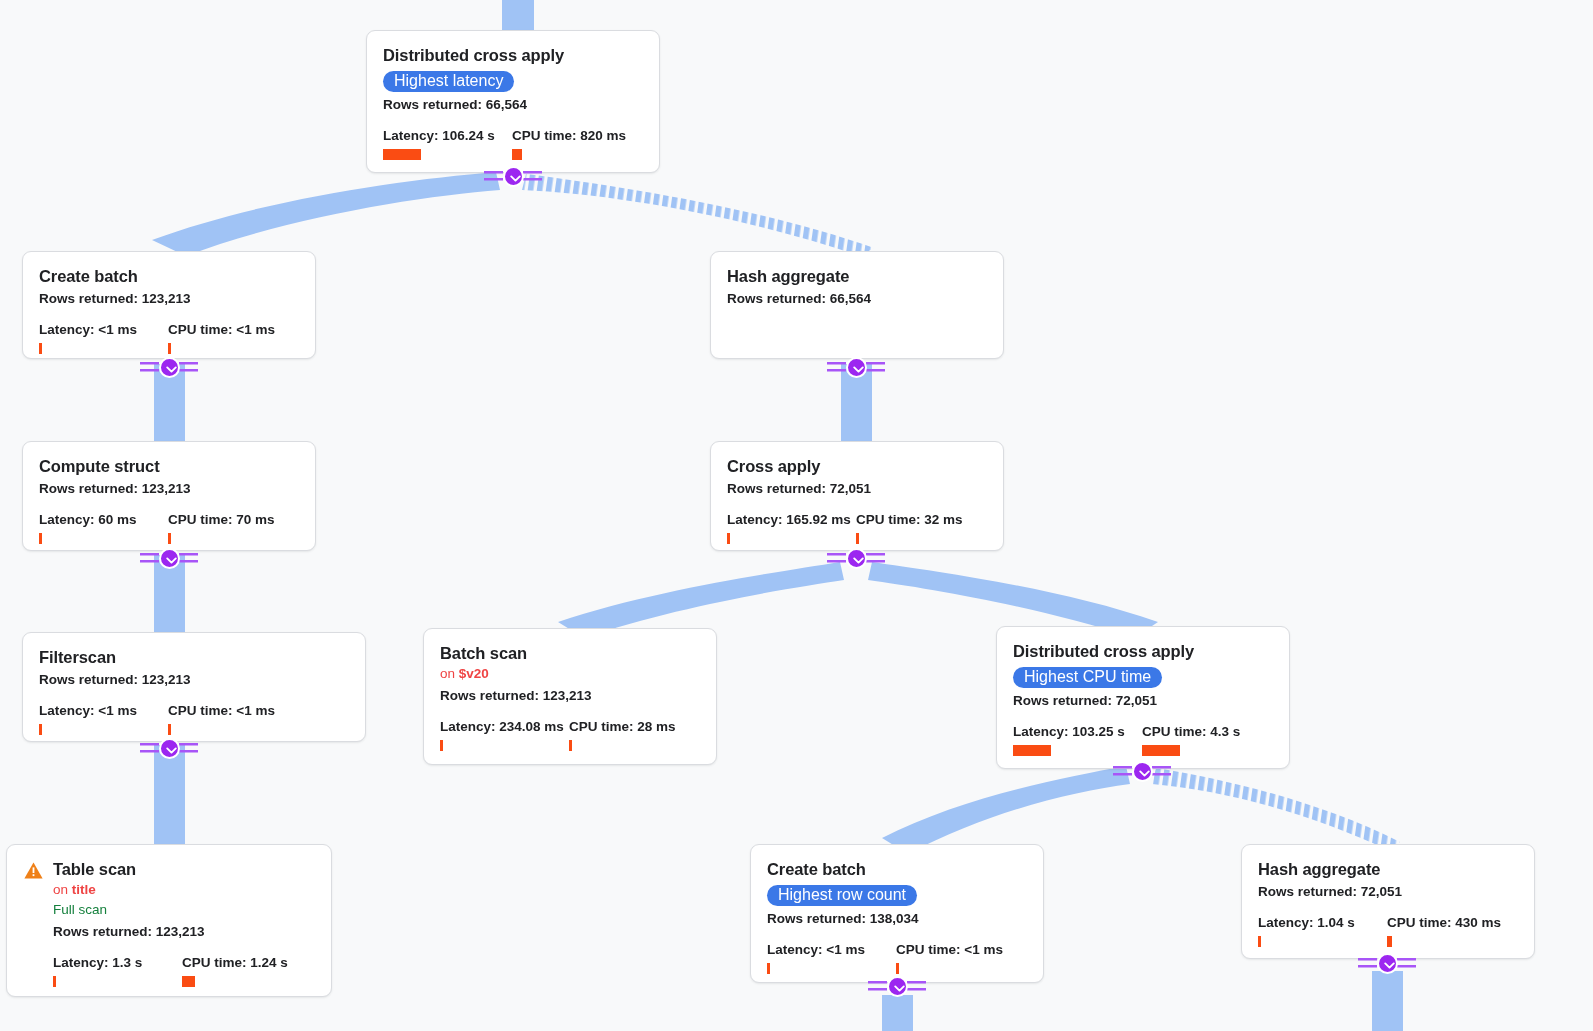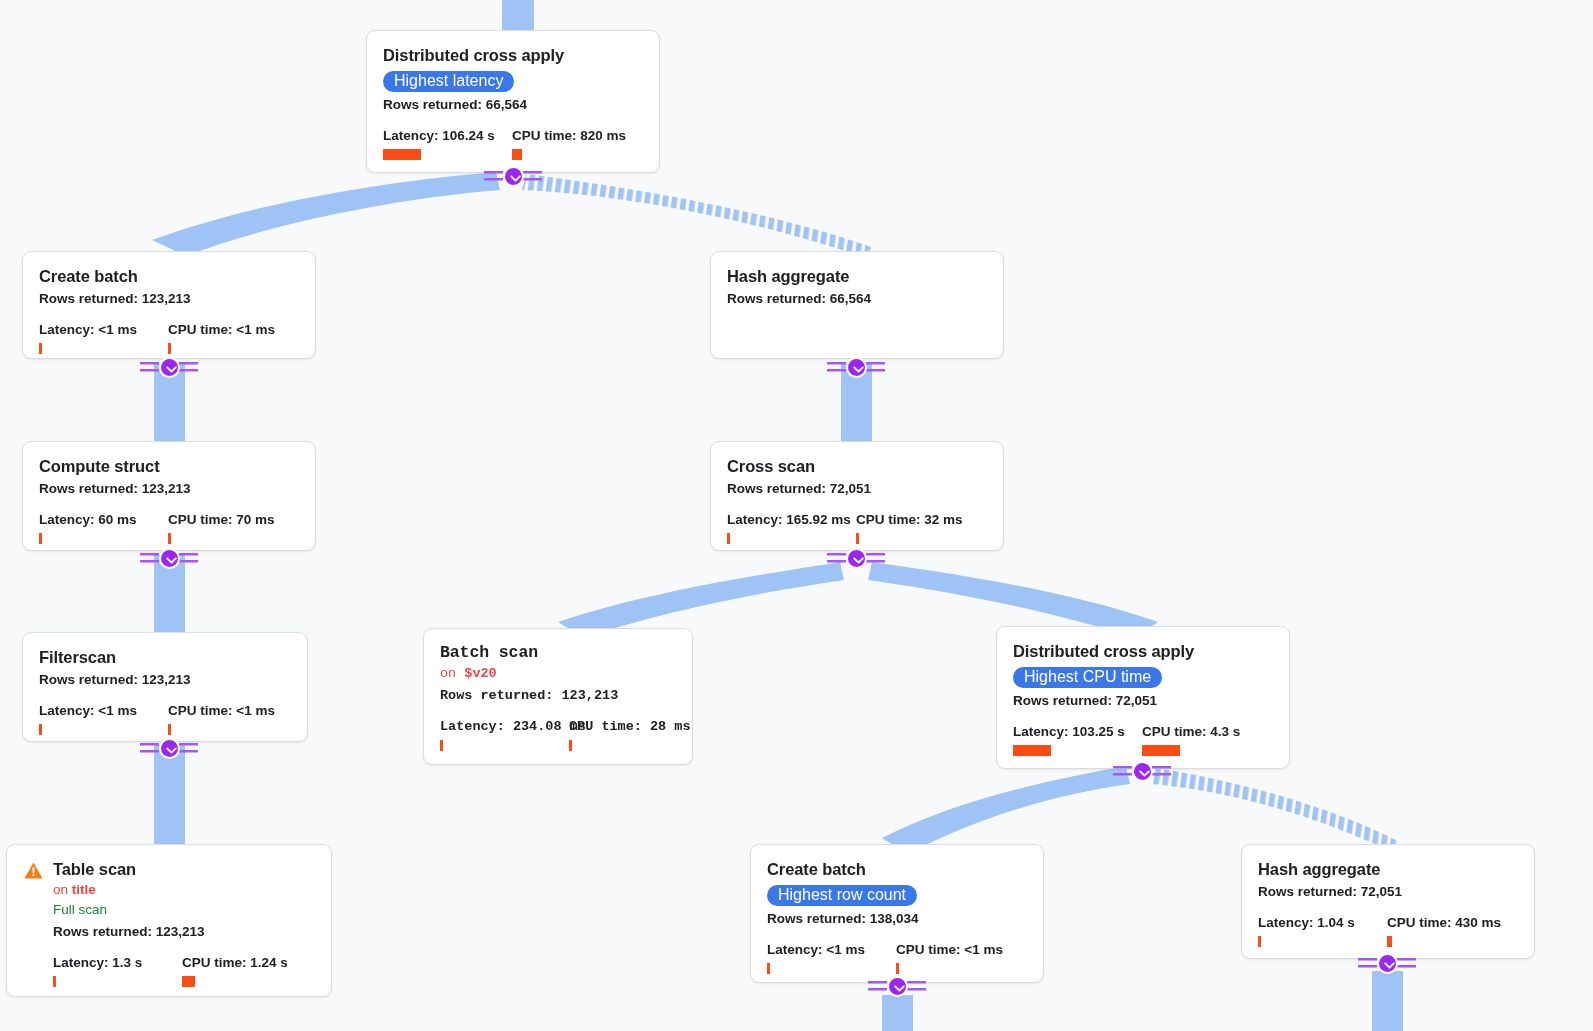--- a/index.html
+++ b/index.html
@@ -216,50 +216,50 @@
         <div class="metric-bar" style="width:3px;"></div>
       </div>
       <div class="metric">
         <div class="metric-label">CPU time: 70 ms</div>
         <div class="metric-bar" style="width:3px;"></div>
       </div>
     </div>
   </div>
 
   <div class="node" style="left:710px; top:441px; width:294px; height:110px;">
-    <div class="node-title">Cross scan</div>
+    <div class="node-title">Cross apply</div>
     <div class="rows">Rows returned: 72,051</div>
     <div class="metrics">
       <div class="metric">
         <div class="metric-label">Latency: 165.92 ms</div>
         <div class="metric-bar" style="width:3px;"></div>
       </div>
       <div class="metric">
         <div class="metric-label">CPU time: 32 ms</div>
         <div class="metric-bar" style="width:3px;"></div>
       </div>
     </div>
   </div>
 
-  <div class="node" style="left:22px; top:632px; width:286px; height:110px;">
+  <div class="node" style="left:22px; top:632px; width:344px; height:110px;">
     <div class="node-title">Filterscan</div>
     <div class="rows">Rows returned: 123,213</div>
     <div class="metrics">
       <div class="metric">
         <div class="metric-label">Latency: &lt;1 ms</div>
         <div class="metric-bar" style="width:3px;"></div>
       </div>
       <div class="metric">
         <div class="metric-label">CPU time: &lt;1 ms</div>
         <div class="metric-bar" style="width:3px;"></div>
       </div>
     </div>
   </div>
 
-  <div class="node" style="left:423px; top:628px; width:270px; height:137px;font-family:Liberation Mono, monospace;">
+  <div class="node" style="left:423px; top:628px; width:294px; height:137px;">
     <div class="node-title">Batch scan</div>
     <div class="node-sub">
       <span>on </span><b>$v20</b>
     </div>
     <div class="rows">Rows returned: 123,213</div>
     <div class="metrics">
       <div class="metric">
         <div class="metric-label">Latency: 234.08 ms</div>
         <div class="metric-bar" style="width:3px;"></div>
       </div>

